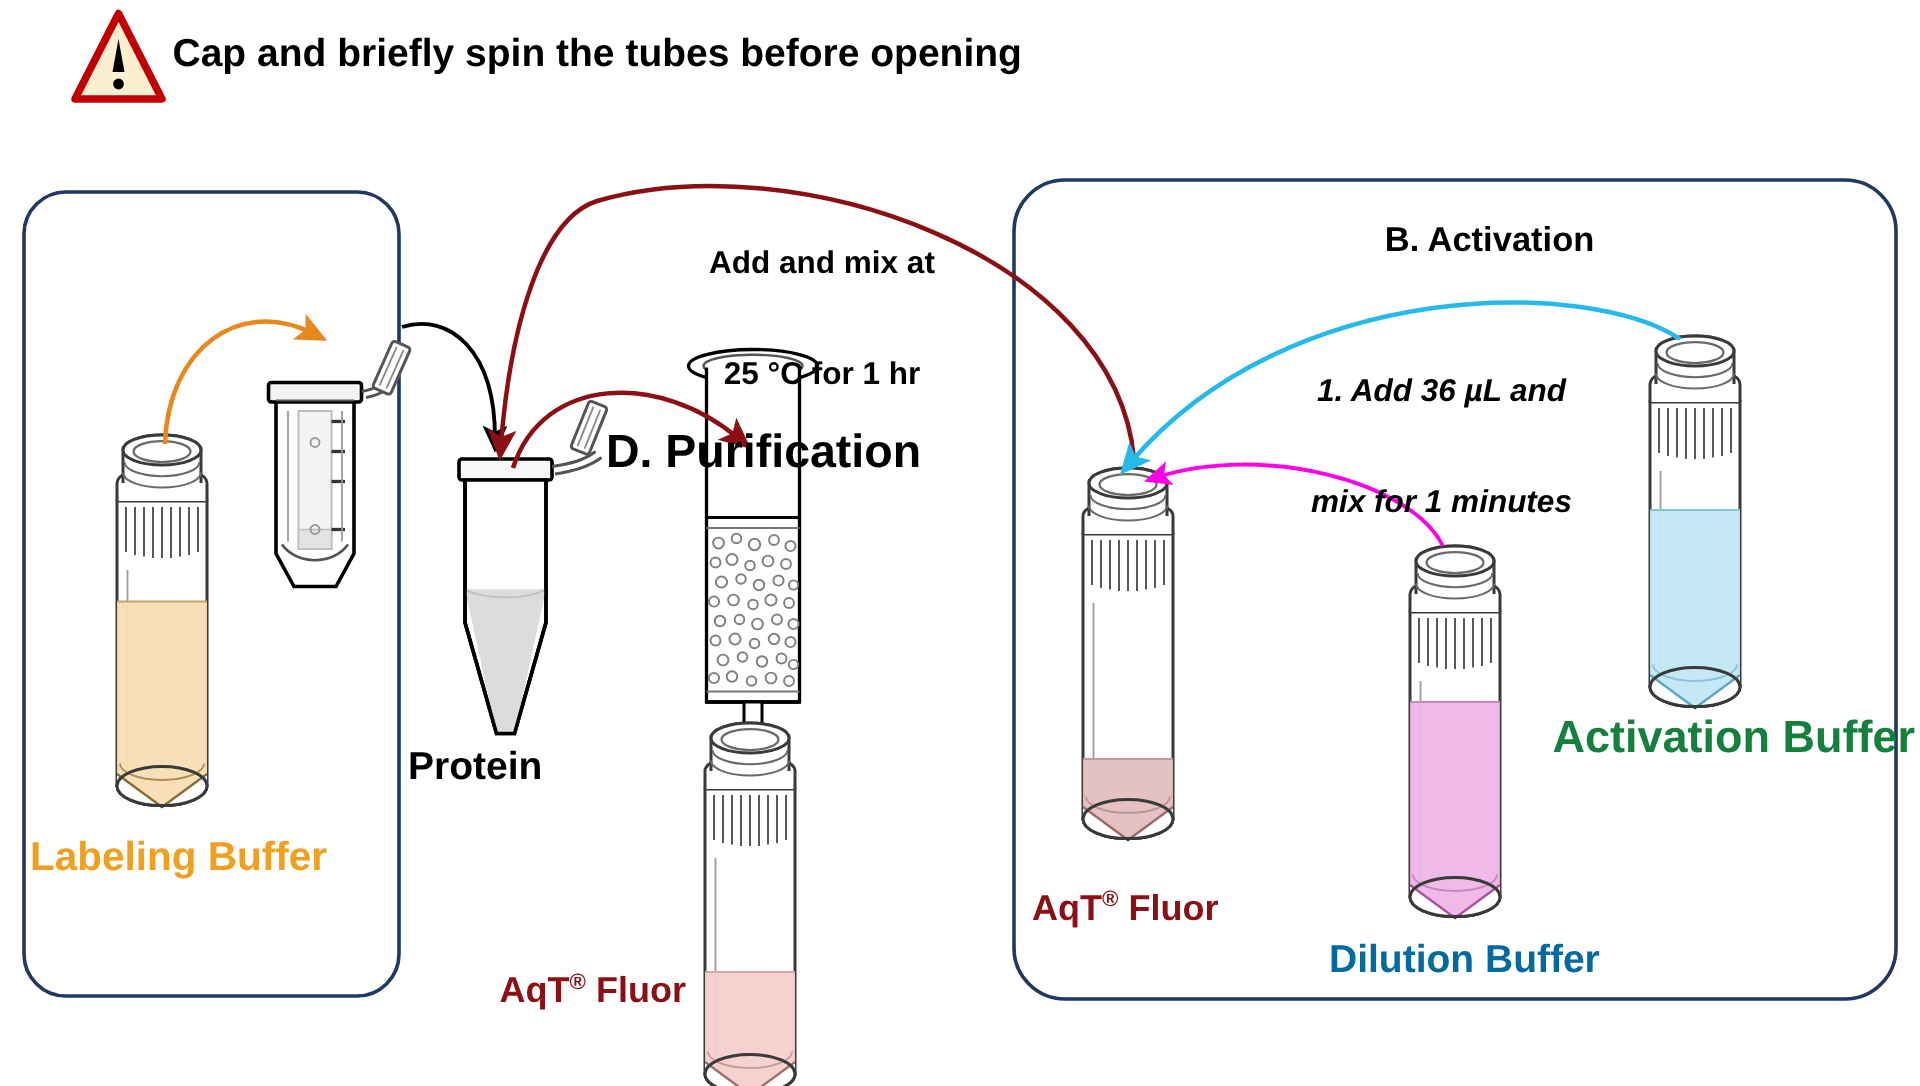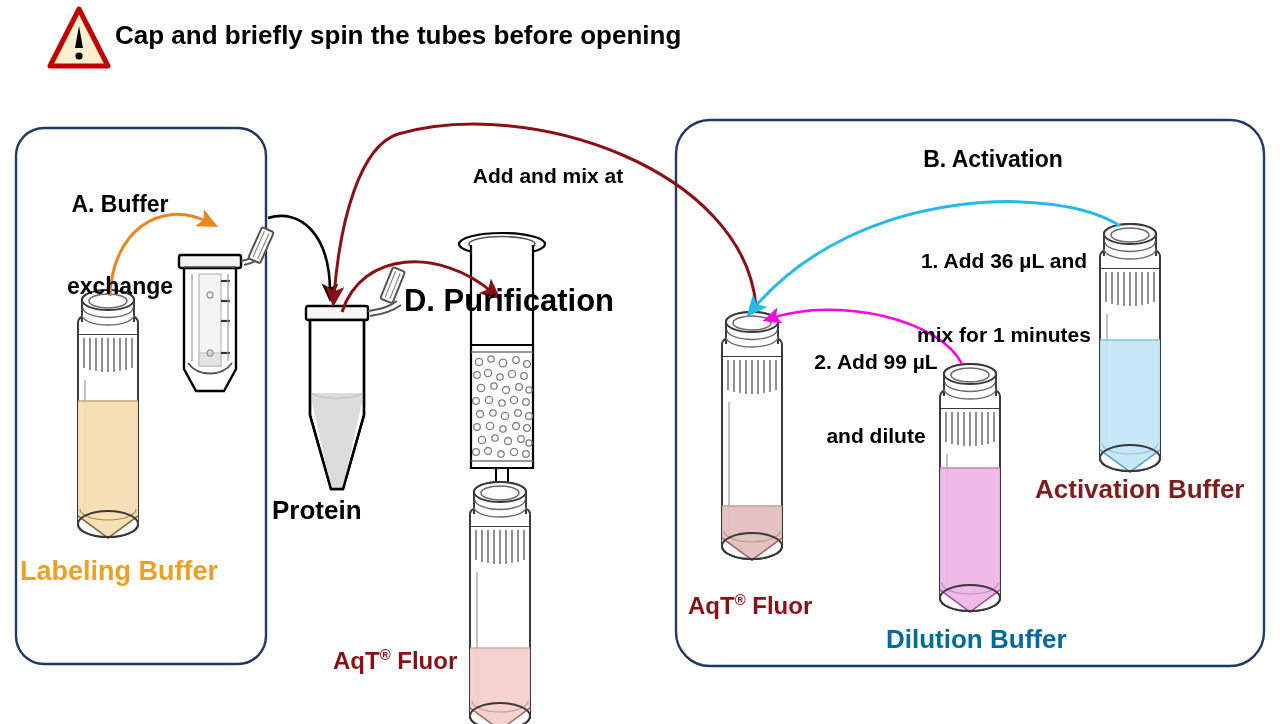--- a/index.html
+++ b/index.html
@@ -266,52 +266,45 @@
 
     <path d="M756,306 C744,170 530,96 398,134 C360,146 340,220 334,296" fill="none" stroke="#8B1015" stroke-width="3" marker-end="url(#ah-dred)"></path>
 
     <path d="M1120,226 C1060,186 860,184 754,308" fill="none" stroke="#27B9E8" stroke-width="3" marker-end="url(#ah-cyan)"></path>
 
     <path d="M962,364 C940,320 840,296 772,318" fill="none" stroke="#FF00E6" stroke-width="2.6" marker-end="url(#ah-mag)"></path>
   </svg>
 
   <div class="t" style="left:115px;top:20px;font-size:26px;">Cap and briefly spin the tubes before opening</div>
 
-  <div class="t ctr" style="left:120px;top:137px;font-size:23px;">
-    <div>A. Buffer</div>
-    <div>exchange</div>
-  </div>
 
   <div class="t ctr" style="left:960px;top:146px;font-size:23px;margin-left:33px;">B. Activation</div>
 
   <div class="t ctr" style="left:548px;top:114px;font-size:21px;">
     <div>Add and mix at</div>
+    <div>25 °C for 1 hr</div>
   </div>
 
   <div class="t ctr" style="left:509px;top:283px;font-size:31px;">D. Purification</div>
 
-  <div class="t ctr" style="left:1004px;top:199px;font-size:21px;">
+  <div class="t ctr" style="left:961px;top:199px;font-size:21px;font-style:italic;">
     <div>1. Add 36 µL and</div>
     <div>mix for 1 minutes</div>
   </div>
 
-  <div class="t ctr" style="left:876px;top:300px;font-size:21px;">
-    <div>2. Add 99 µL</div>
-    <div>and dilute</div>
-  </div>
 
   <div class="t" style="left:20px;top:556px;font-size:27px;color:#F0A020;">Labeling Buffer</div>
 
   <div class="t" style="left:272px;top:495px;font-size:26px;">Protein</div>
 
   <div class="t" style="left:333px;top:590px;font-size:24px;">
     <div style="color:#8B1015;"><span>AqT</span><sup>®</sup><span> Fluor</span></div>
     
     
   </div>
 
   <div class="t" style="left:688px;top:592px;font-size:24px;color:#8B1015;"><span>AqT</span><sup>®</sup><span> Fluor</span></div>
 
   <div class="t" style="left:886px;top:624px;font-size:26px;color:#0369a1;">Dilution Buffer</div>
 
-  <div class="t" style="left:1035px;top:474px;font-size:26px;color:#7f1d1d;">Activation Buffer</div>
+  <div class="t" style="left:1035px;top:474px;font-size:30px;color:#15803d;">Activation Buffer</div>
 
 </div>
 
 </body></html>

